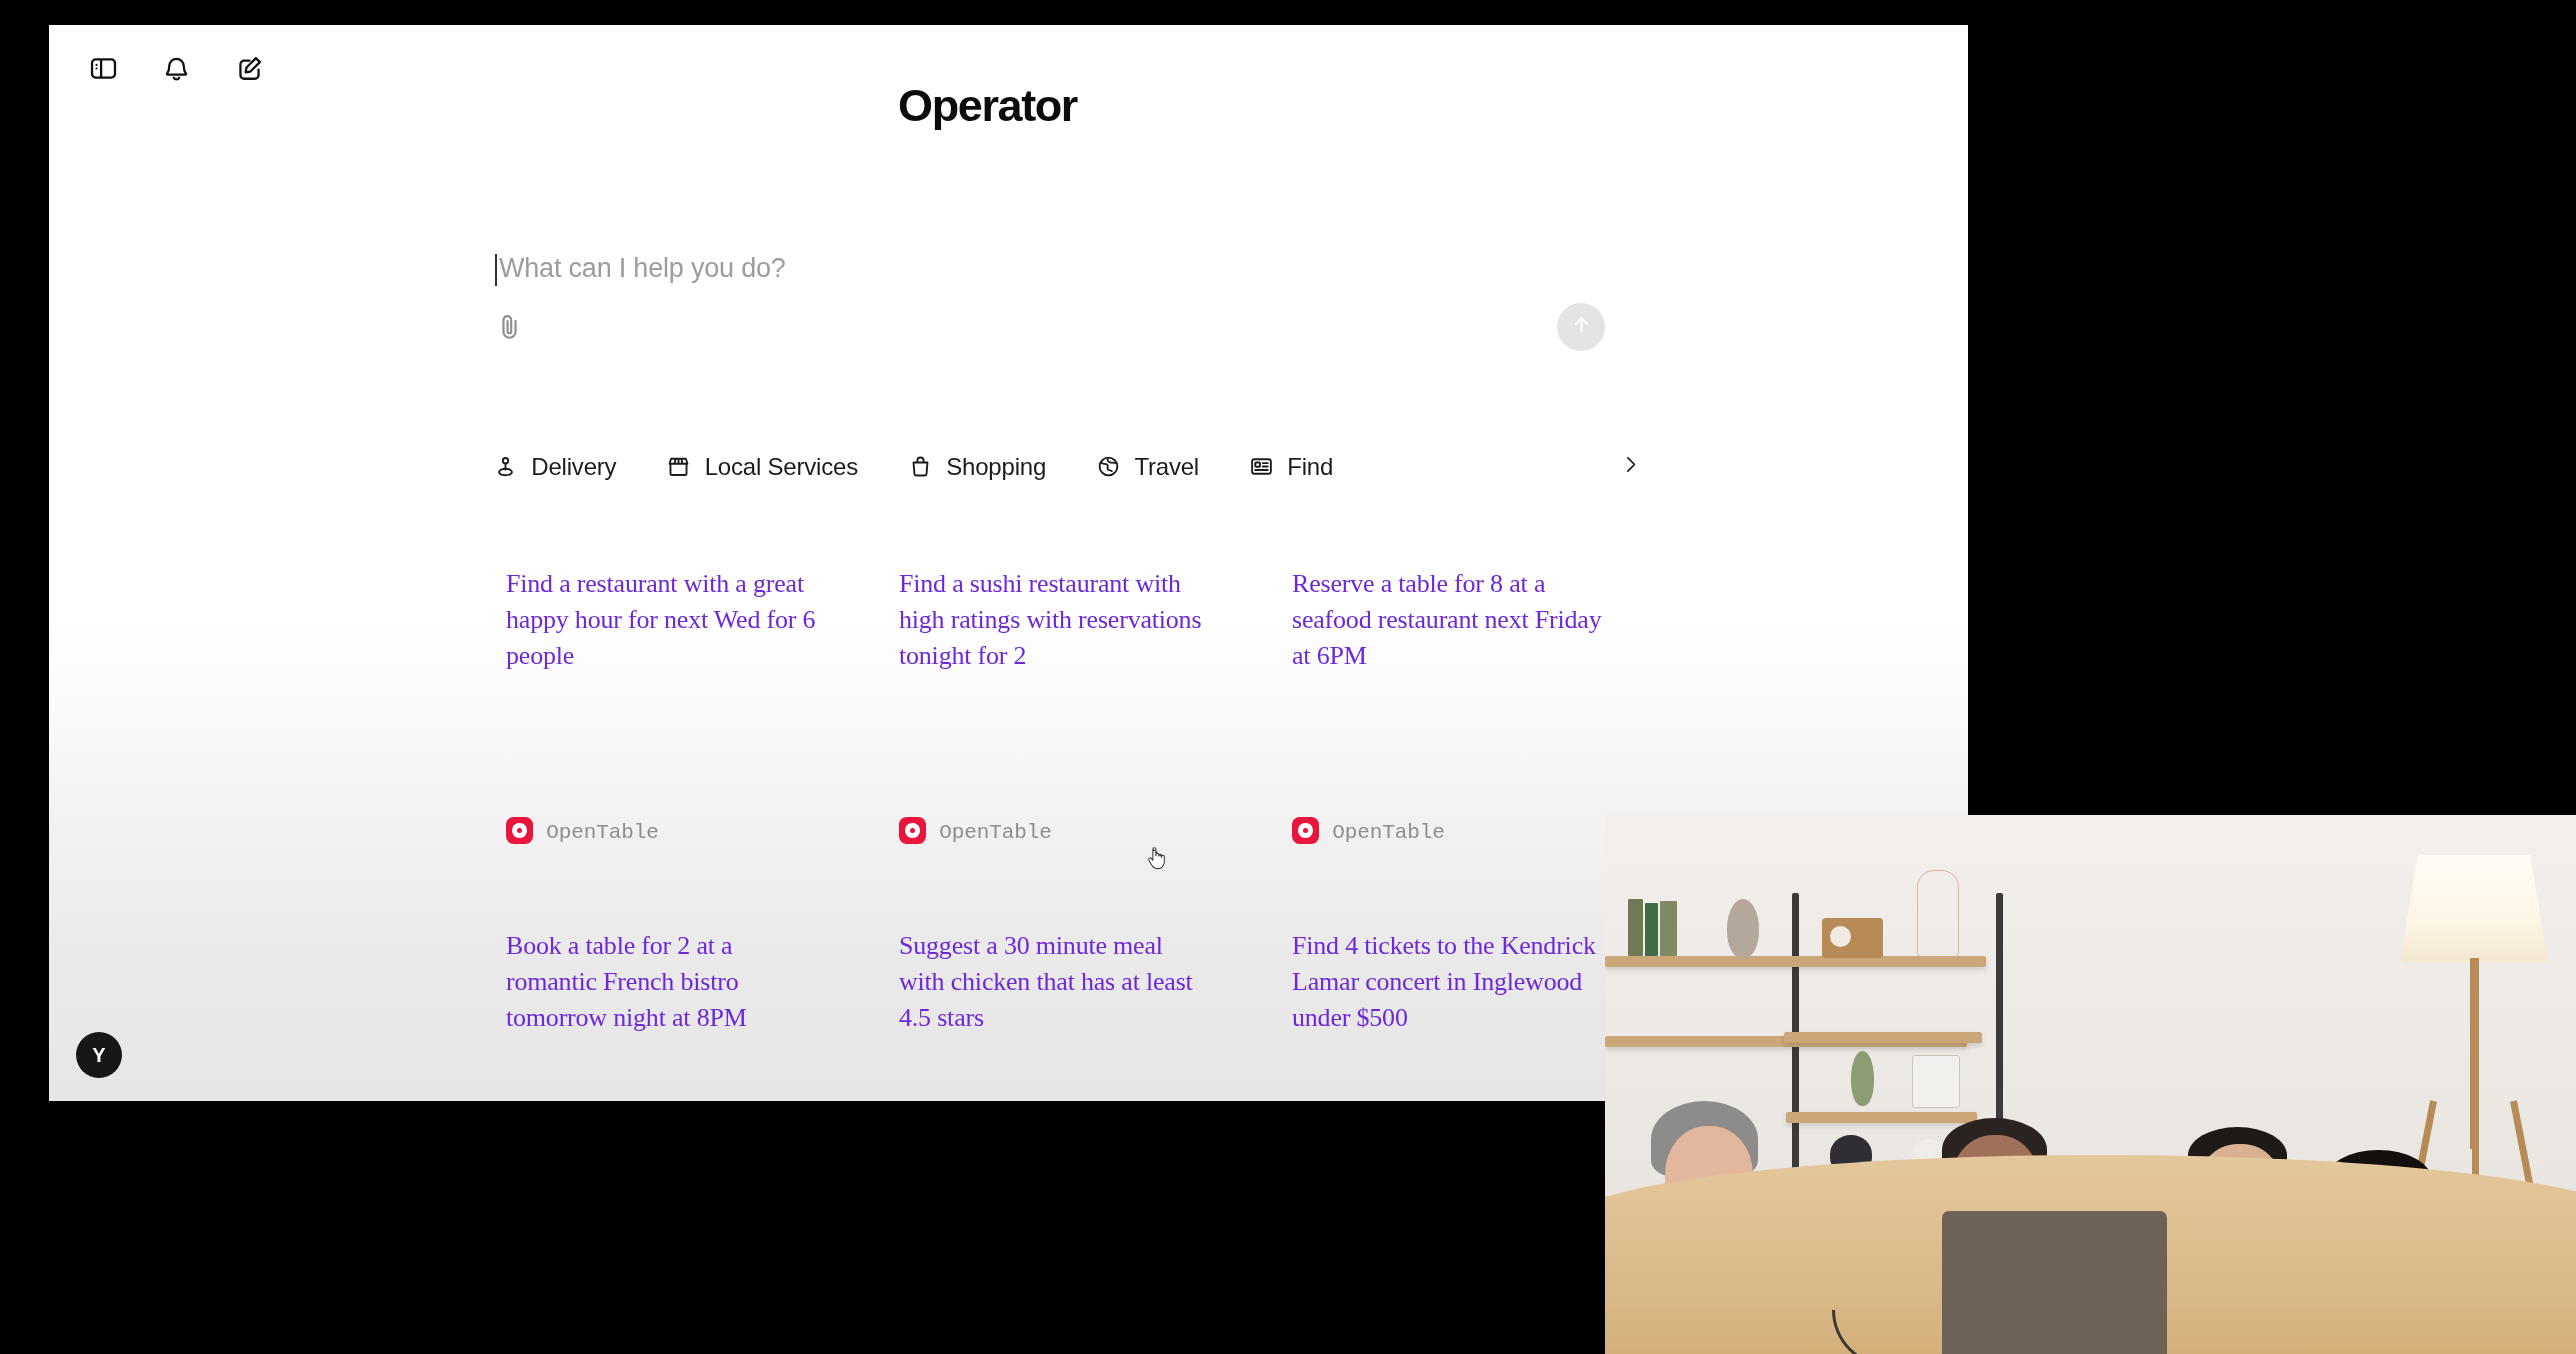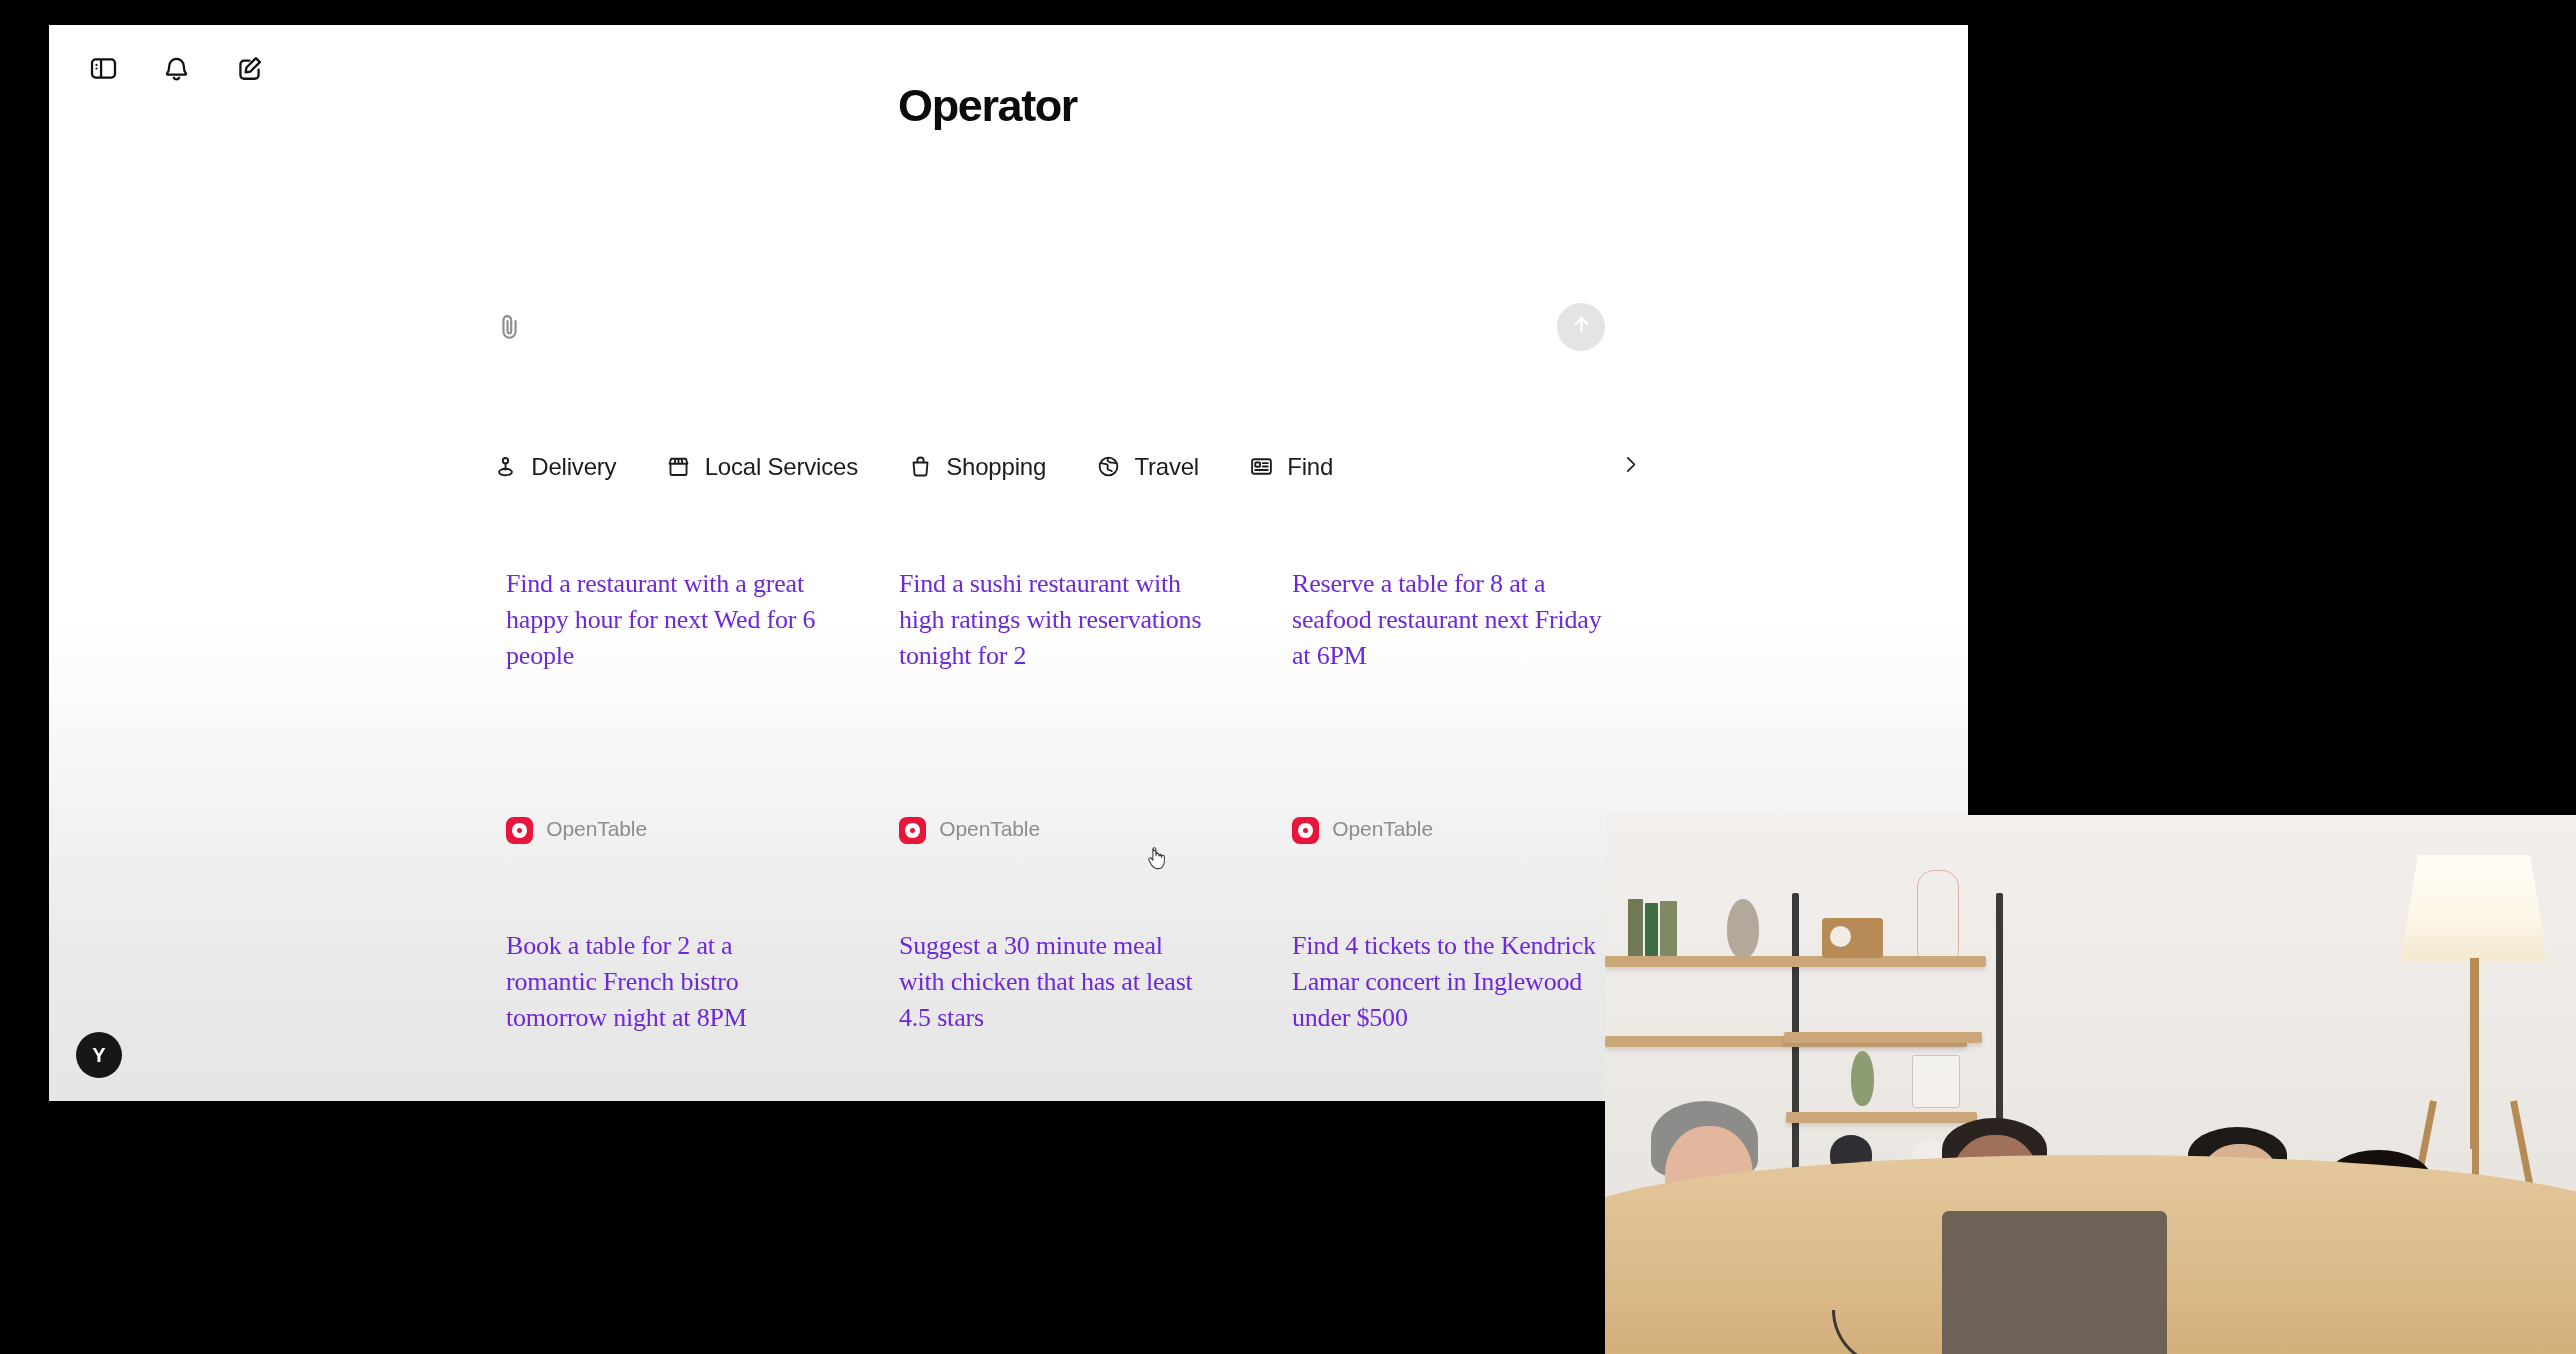--- a/index.html
+++ b/index.html
@@ -122,21 +122,21 @@
     height:362px; position:relative;
     padding:46px 44px 0 38px;
     cursor:pointer;
   }
   .card-text {
     font-size:26px; line-height:36px;
     color:#6d28d9; letter-spacing:-0.2px;font-family:Liberation Serif, serif;
   }
   .card-source {
     position:absolute; left:38px; bottom:38px;
-    display:flex; align-items:flex-start; gap:13.3px;
+    display:flex; align-items:flex-end; gap:13.3px;font-family:Liberation Mono, monospace;
   }
   .ot-icon {
     width:27px; height:27px; border-radius:7.6px;
     background:#e8163c;
     display:flex; align-items:center; justify-content:center;
     flex:0 0 auto;
   }
   .ot-icon .ring {
     width:14.3px; height:14.3px; border-radius:50%;
     background:#ffffff;
@@ -239,20 +239,24 @@
             <path d="M19.5 13v4.5a3 3 0 0 1-3 3h-9a3 3 0 0 1-3-3v-9a3 3 0 0 1 3-3H12"></path>
             <path d="M17.3 3.4 20.6 6.7 12.8 14.5l-4 .7.7-4z"></path>
           </svg>
         </span>
       </div>
     </div>
 
     <div id="page-title">Operator</div>
 
     <div id="composer">
+      <div id="composer-input-row">
+        <div id="caret"></div>
+        <div id="composer-placeholder">What can I help you do?</div>
+      </div>
       <div id="composer-tools">
         <div id="attach-btn">
           <span>
             <svg width="29" height="29" viewBox="0 0 24 24" fill="none" stroke="#8e8e8e" stroke-width="1.8" stroke-linecap="round" stroke-linejoin="round">
               <path d="M17 7.5v8.8a5 5 0 0 1-10 0V6.6a3.2 3.2 0 0 1 6.4 0v9.5a1.5 1.5 0 0 1-3 0V7.6"></path>
             </svg>
           </span>
         </div>
         <div id="send-btn">
           <span>

